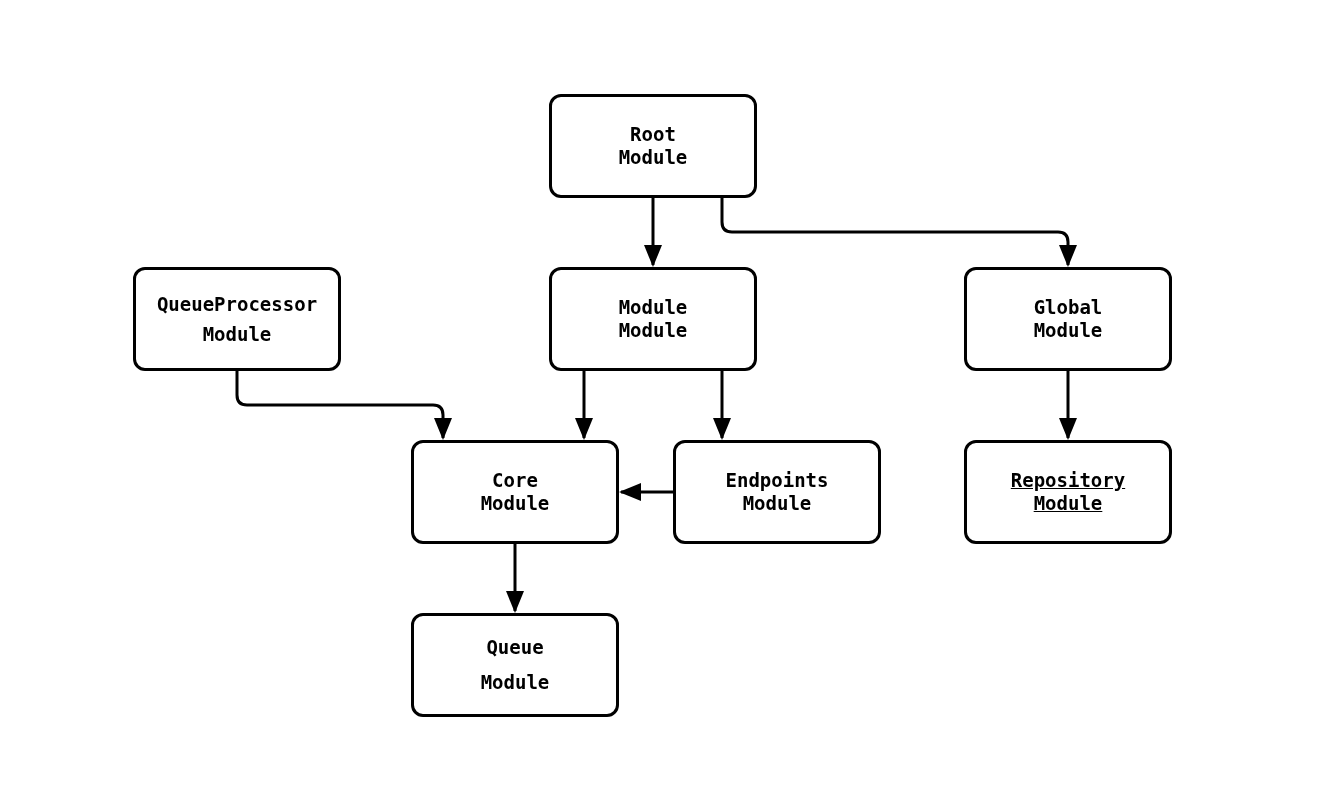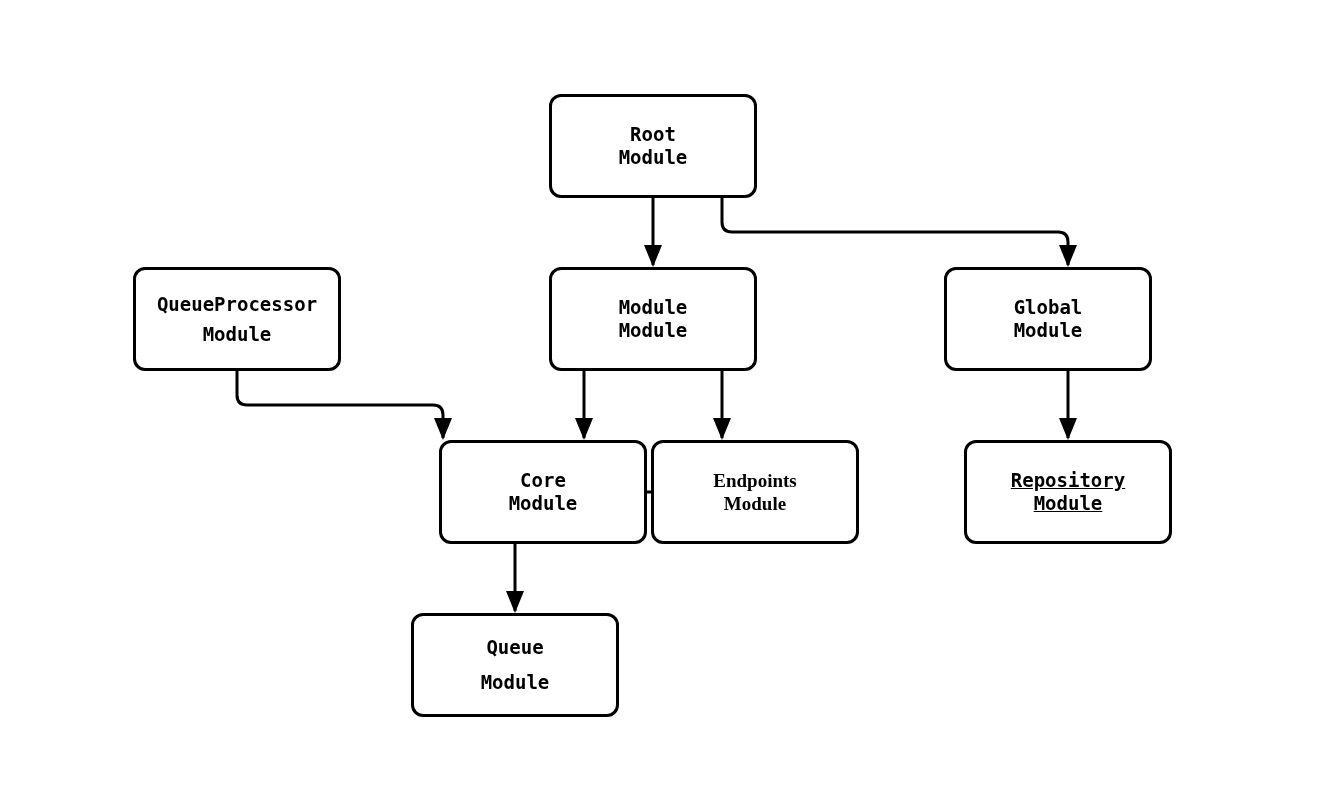--- a/index.html
+++ b/index.html
@@ -81,31 +81,31 @@
   <div class="node" style="left:133px; top:267px;gap:7px;">
     <span>QueueProcessor</span>
     <span>Module</span>
   </div>
 
   <div class="node" style="left:549px; top:267px;">
     <span>Module</span>
     <span>Module</span>
   </div>
 
-  <div class="node" style="left:944px; top:267px;">
+  <div class="node" style="left:964px; top:267px;">
     <span>Global</span>
     <span>Module</span>
   </div>
 
-  <div class="node" style="left:411px; top:440px;margin-left:28px;">
+  <div class="node" style="left:411px; top:440px;">
     <span>Core</span>
     <span>Module</span>
   </div>
 
-  <div class="node" style="left:651px; top:440px;font-family:Liberation Serif, serif;">
+  <div class="node" style="left:673px; top:440px;">
     <span>Endpoints</span>
     <span>Module</span>
   </div>
 
   <div class="node" style="left:964px; top:440px;text-decoration:underline;">
     <span>Repository</span>
     <span>Module</span>
   </div>
 
   <div class="node" style="left:411px; top:613px;gap:12px;">

